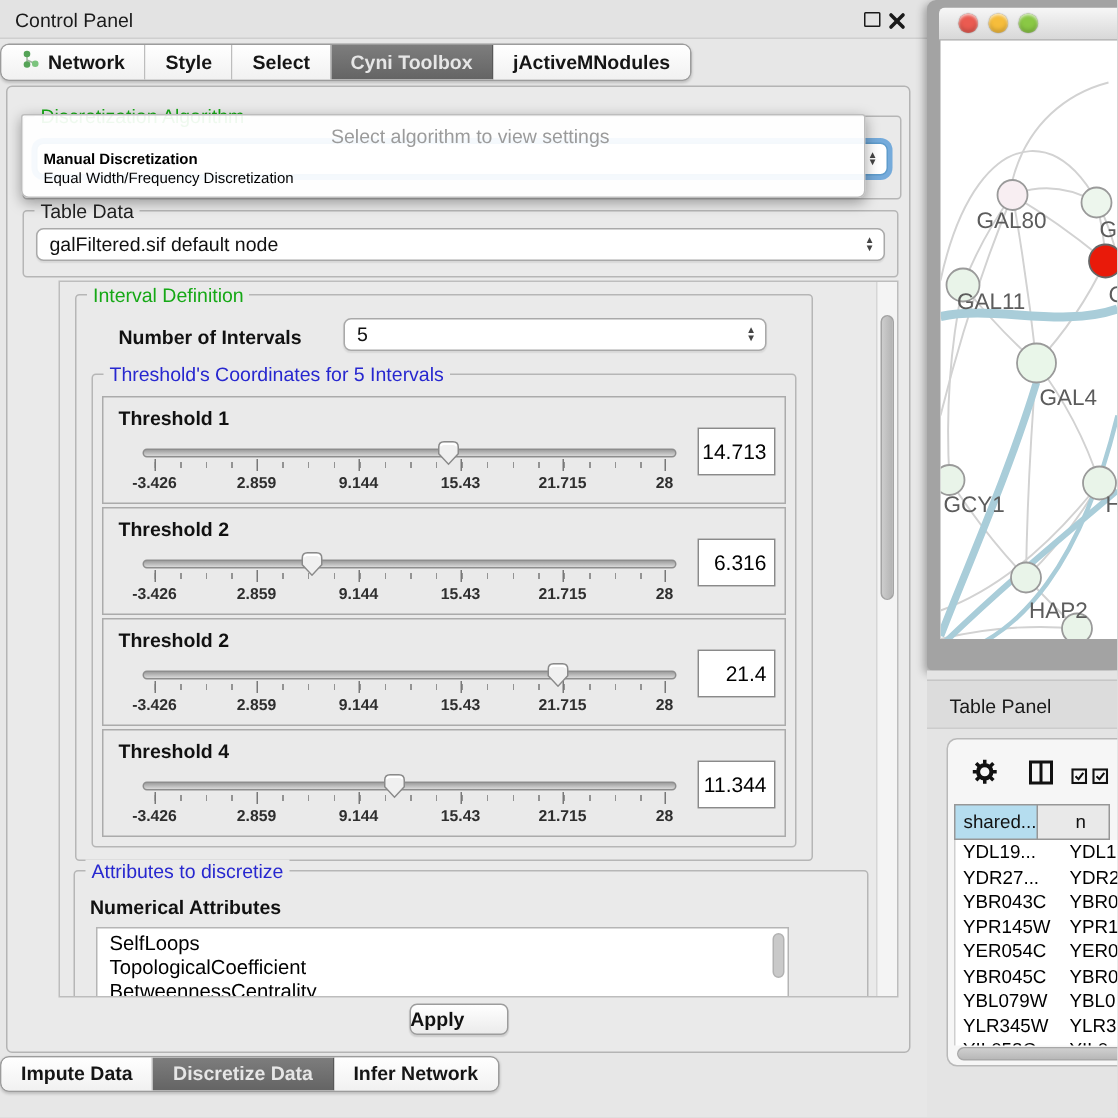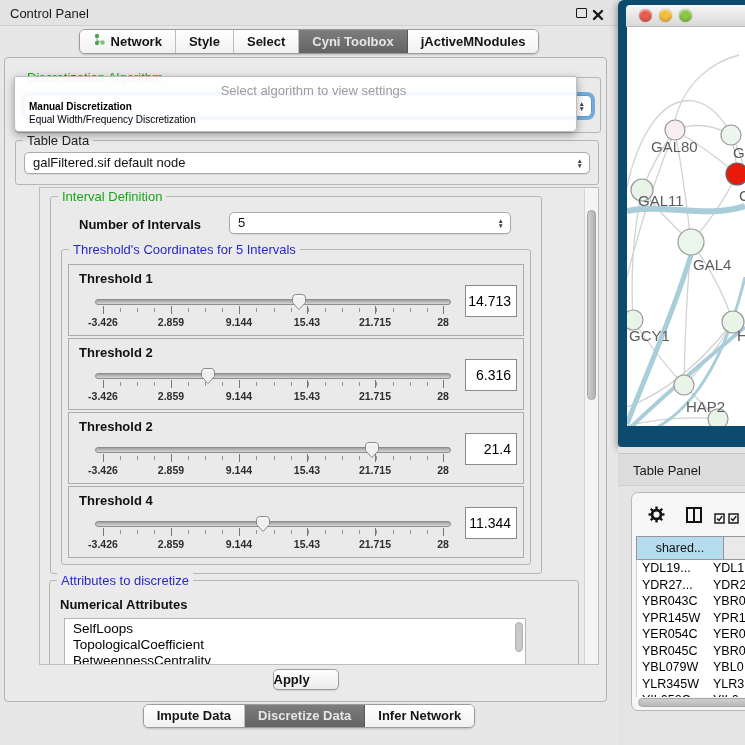--- a/index.html
+++ b/index.html
@@ -6,21 +6,21 @@
   body { font-family:"Liberation Sans",sans-serif; background:#cfcfcf; }
   #app { position:relative; width:745px; height:745px; overflow:hidden; background:#e2e2e2; }
 
   
   #control-panel { position:absolute; left:0; top:0; width:618px; height:745px; background:#e7e7e7; }
   #cp-titlebar { position:absolute; left:0; top:0; width:100%; height:26px; background:#e3e3e3; border-bottom:1px solid #cfcfcf; }
   #cp-title { position:absolute; left:10px; top:6px; font-size:13px; color:#1a1a1a; }
   #float-btn { position:absolute; left:576px; top:8px; width:11px; height:10px; border:1.6px solid #1a1a1a; border-radius:1px; }
   #close-btn { position:absolute; left:592px; top:7px; width:12px; height:12px; }
 
-  .seg-wrap { position:absolute; left:0; width:618px; display:flex; justify-content:center; }
+  .seg-wrap { position:absolute; left:0; width:618px; display:flex; justify-content:flex-start; }
   #top-tabs { top:29px; }
   #bottom-tabs { top:704px; }
   .seg { display:flex; border:1px solid #9c9c9c; border-radius:6px; overflow:hidden; background:#fff; box-shadow:0 1px 2px rgba(0,0,0,.18); }
   .seg-item { display:flex; align-items:center; gap:5px; padding:3px 13px 4px; font-size:13px; font-weight:700; color:#151515; background:linear-gradient(#ffffff,#f1f1f1); border-right:1px solid #bdbdbd; white-space:nowrap; cursor:default; }
   .seg-item:last-child { border-right:none; }
   .seg-item.selected { background:linear-gradient(#7d7d7d,#646464); color:#e6e6e6; border-right-color:#585858; }
 
   #tab-panel { position:absolute; left:4px; top:57px; width:603px; height:645px; border:1px solid #b4b4b4; border-radius:4px; background:#eaeaea; }
 
   .group { position:absolute; border:1px solid #b6b6b6; border-radius:3px; }
@@ -66,36 +66,36 @@
 
   #attr-group { position:absolute; left:9px; top:392px; width:530px; height:92px; border:1px solid #b6b6b6; border-radius:3px; }
   #attr-sublabel { position:absolute; left:10px; top:16px; font-size:13px; font-weight:700; color:#111; }
   #attr-list { position:absolute; left:14px; top:37px; width:462px; height:48px; background:#fff; border:1px solid #b5b5b5; overflow:hidden; padding:2px 0 0 8px; }
   .attr-item { font-size:13.5px; line-height:16px; color:#000; }
   #attr-thumb { position:absolute; right:2px; top:3px; width:8px; height:30px; border-radius:4px; background:#c9c9c9; border:1px solid #b2b2b2; }
 
   #apply-btn { position:absolute; left:50%; top:611px; transform:translateX(-50%); width:66px; height:21px; border:1px solid #9c9c9c; border-radius:5px; background:linear-gradient(#ffffff,#ebebeb); font-size:13px; font-weight:700; text-align:left; line-height:19px; color:#111; box-shadow:0 1px 1px rgba(0,0,0,.12); }
 
   
-  #net-window { position:absolute; left:618px; top:0; width:127px; height:447px; background:#0c4a6e; border-radius:6px 0 0 4px; box-shadow:-2px 2px 6px rgba(0,0,0,.3); }
+  #net-window { position:absolute; left:618px; top:0; width:127px; height:447px; background:#a3a3a3; border-radius:6px 0 0 4px; box-shadow:-2px 2px 6px rgba(0,0,0,.3); }
   #net-titlebar { position:absolute; left:8px; top:5px; width:119px; height:22px; background:linear-gradient(#f7f7f7,#d8d8d8); border-radius:4px 0 0 0; border-bottom:1px solid #b9b9b9; }
   .light { position:absolute; top:4px; width:13px; height:13px; border-radius:50%; box-shadow:inset 0 1px 2px rgba(255,255,255,.75), inset 0 -2px 3px rgba(0,0,0,.18), 0 0 1px rgba(0,0,0,.45); }
   #light-red { left:13px; background:#ea5b51; } #light-yellow { left:33px; background:#f6bd3b; } #light-green { left:53px; background:#8ac845; }
   #net-canvas { position:absolute; left:9px; top:27px; width:118px; height:399px; background:#fff; overflow:hidden; }
 
   
   #table-panel-region { position:absolute; left:618px; top:447px; width:127px; height:298px; background:#e4e4e4; }
   #tp-titlebar { position:absolute; left:0; top:6px; width:100%; height:33px; background:#dcdcdc; border-top:1px solid #c6c6c6; border-bottom:1px solid #cccccc; }
   #tp-title { position:absolute; left:15px; top:9px; font-size:13px; color:#1a1a1a; }
   #tp-card { position:absolute; left:13px; top:45px; width:120px; height:219px; background:#f6f6f6; border:1px solid #b9b9b9; border-radius:7px 0 0 7px; overflow:hidden; }
   .tp-icon { position:absolute; top:13px; }
   #gear-i { left:16px; } #split-i { left:53px; } #chk1-i { left:82px; top:17px; } #chk2-i { left:96px; top:17px; }
   #tp-header { position:absolute; left:4px; top:43px; display:flex; height:24px; font-size:12.5px; color:#111; }
   .hcell { border:1px solid #979797; line-height:22px; background:#e9e9e9; }
-  .hcell.c1 { width:88px; text-align:center; background:#b5ddef; }
+  .hcell.c1 { width:56px; text-align:right; background:#b5ddef; }
   .hcell.c2 { width:48px; border-left:none; padding-left:25px; }
   #tp-rows { position:absolute; left:4px; top:67px; width:116px; height:137px; background:#fff; border-left:1px solid #cfcfcf; overflow:hidden; }
   .trow { display:flex; height:16.5px; font-size:12.5px; line-height:16px; color:#000; white-space:nowrap; }
   .trow .c1 { width:72px; padding-left:5px; overflow:hidden; }
   .trow .c2 { padding-left:4px; overflow:hidden; }
   #tp-hscroll { position:absolute; left:6px; top:205px; width:114px; height:9px; border-radius:5px; background:linear-gradient(#cfcfcf,#b8b8b8); border:1px solid #a8a8a8; }
 
   .net-label { font-size:15px; fill:#5c5c5c; font-family:"Liberation Sans",sans-serif; }
 </style>
 </head>

